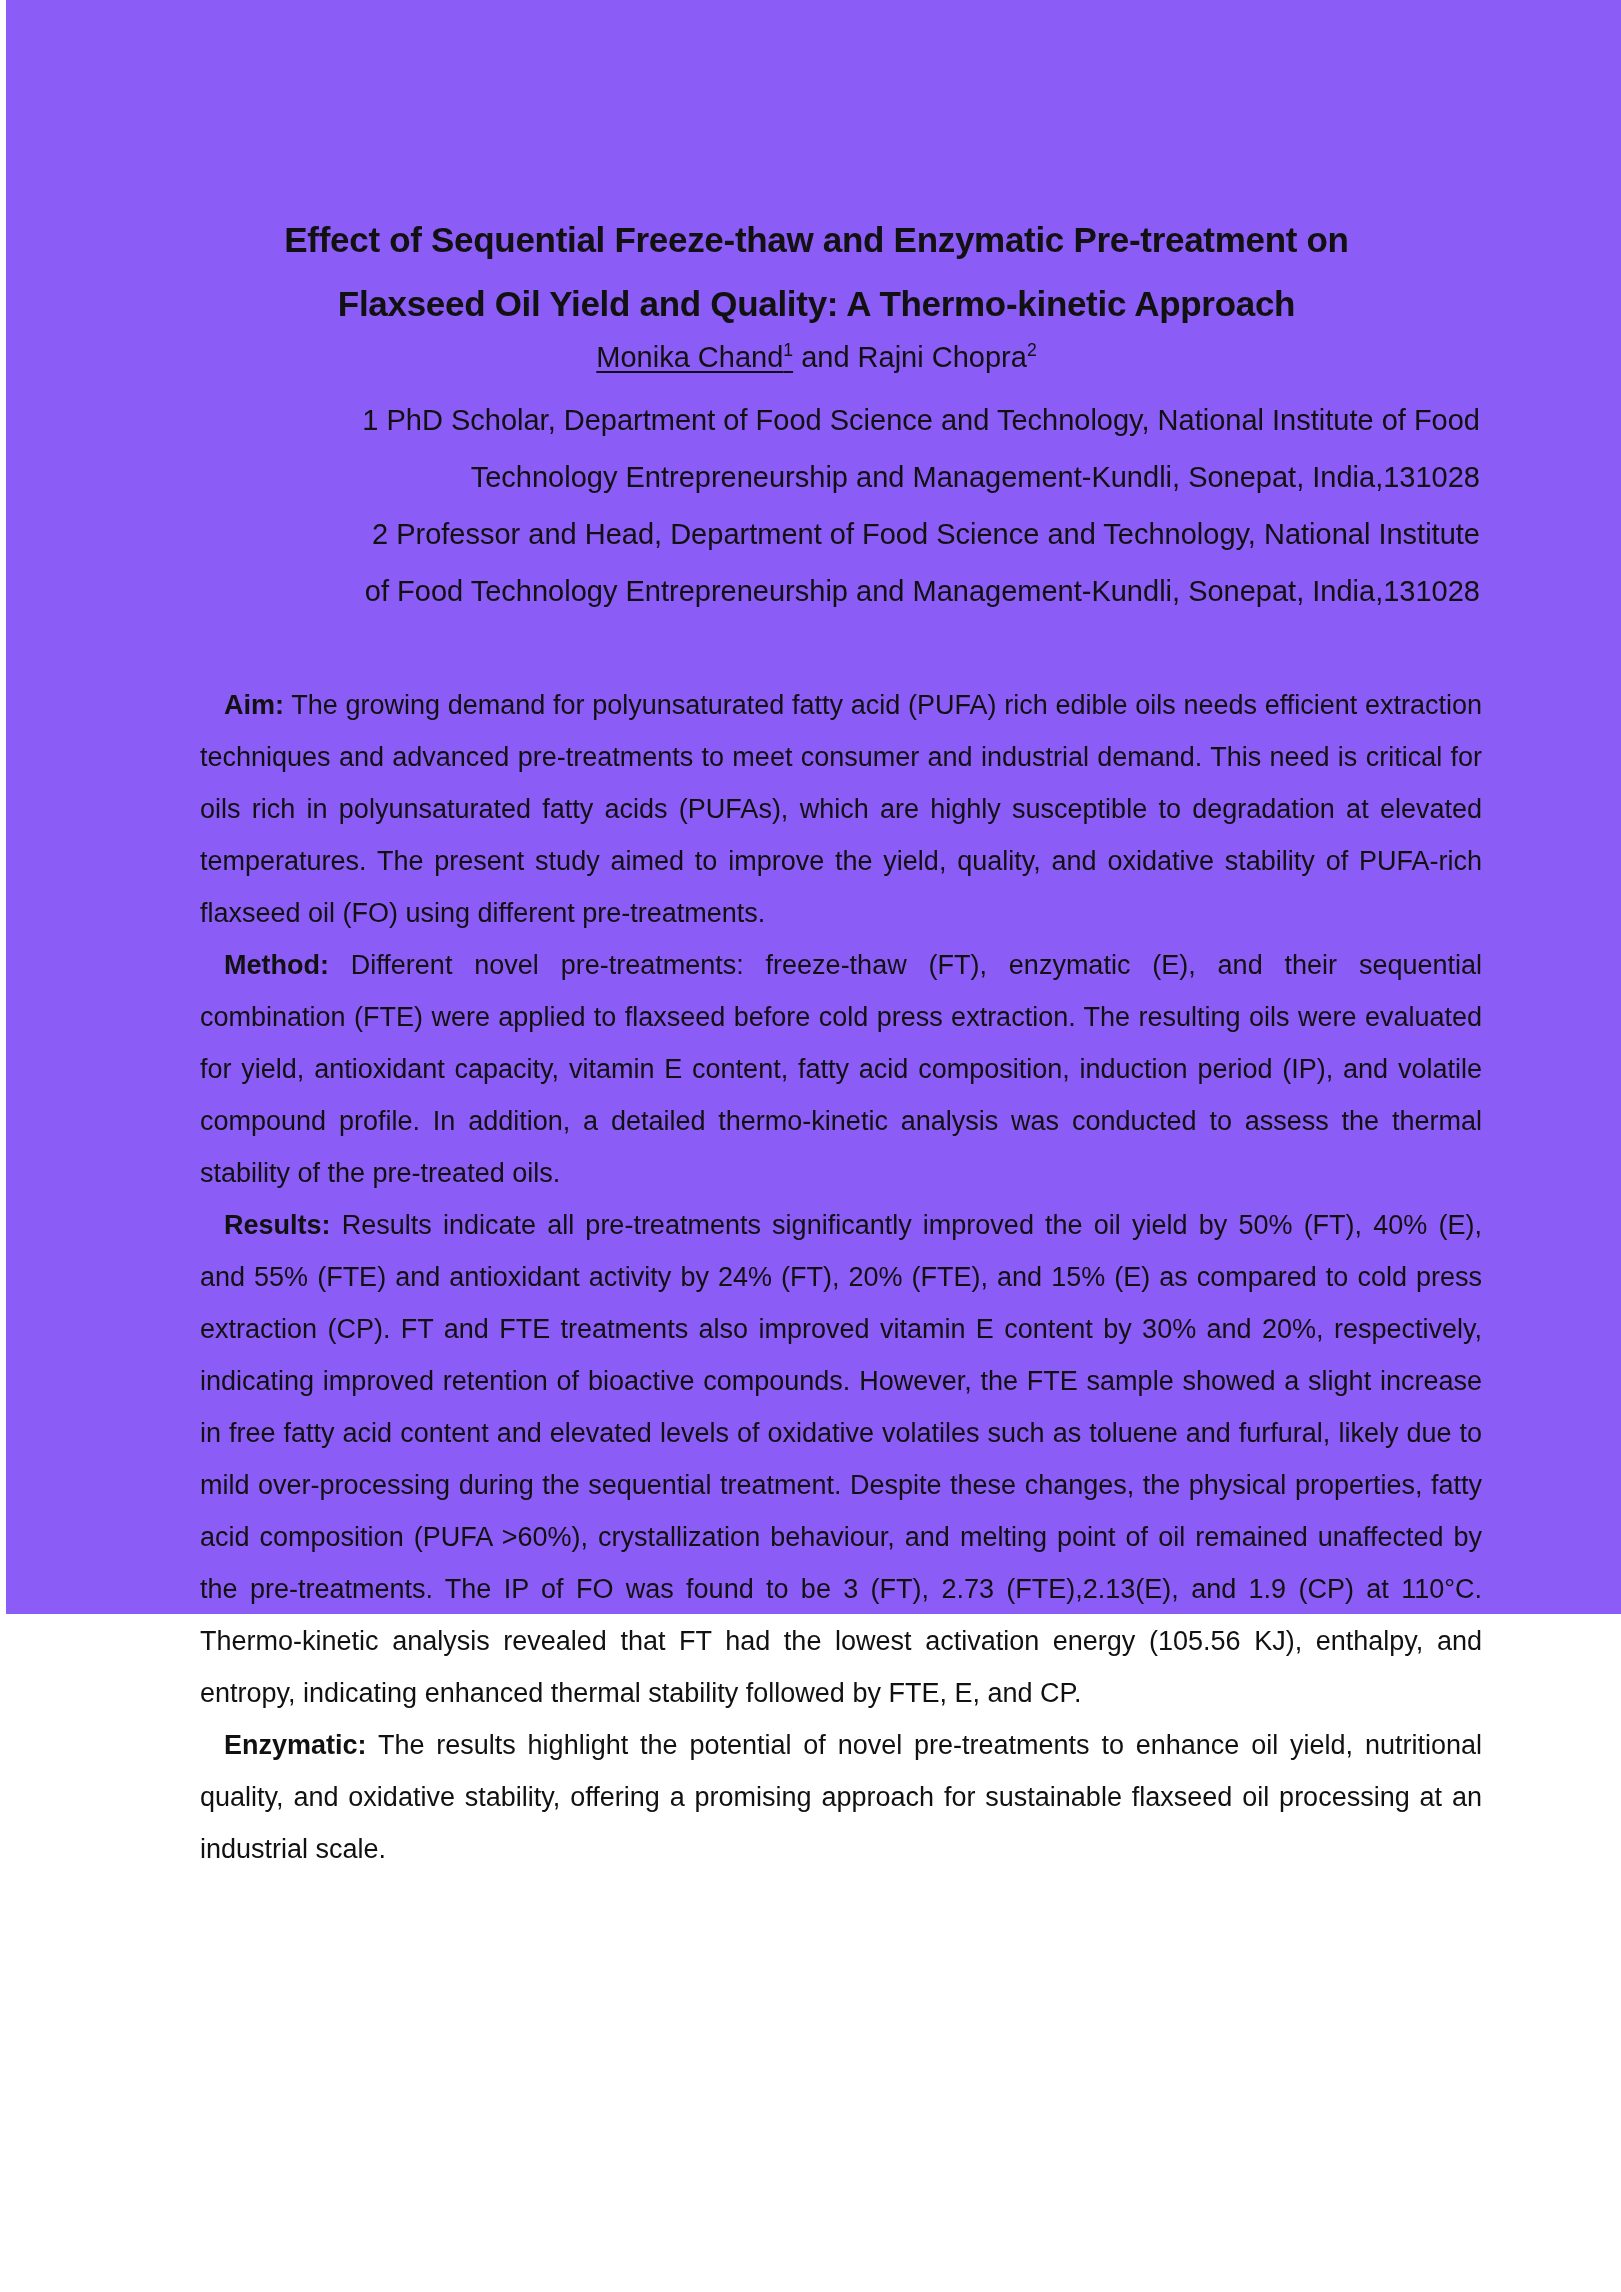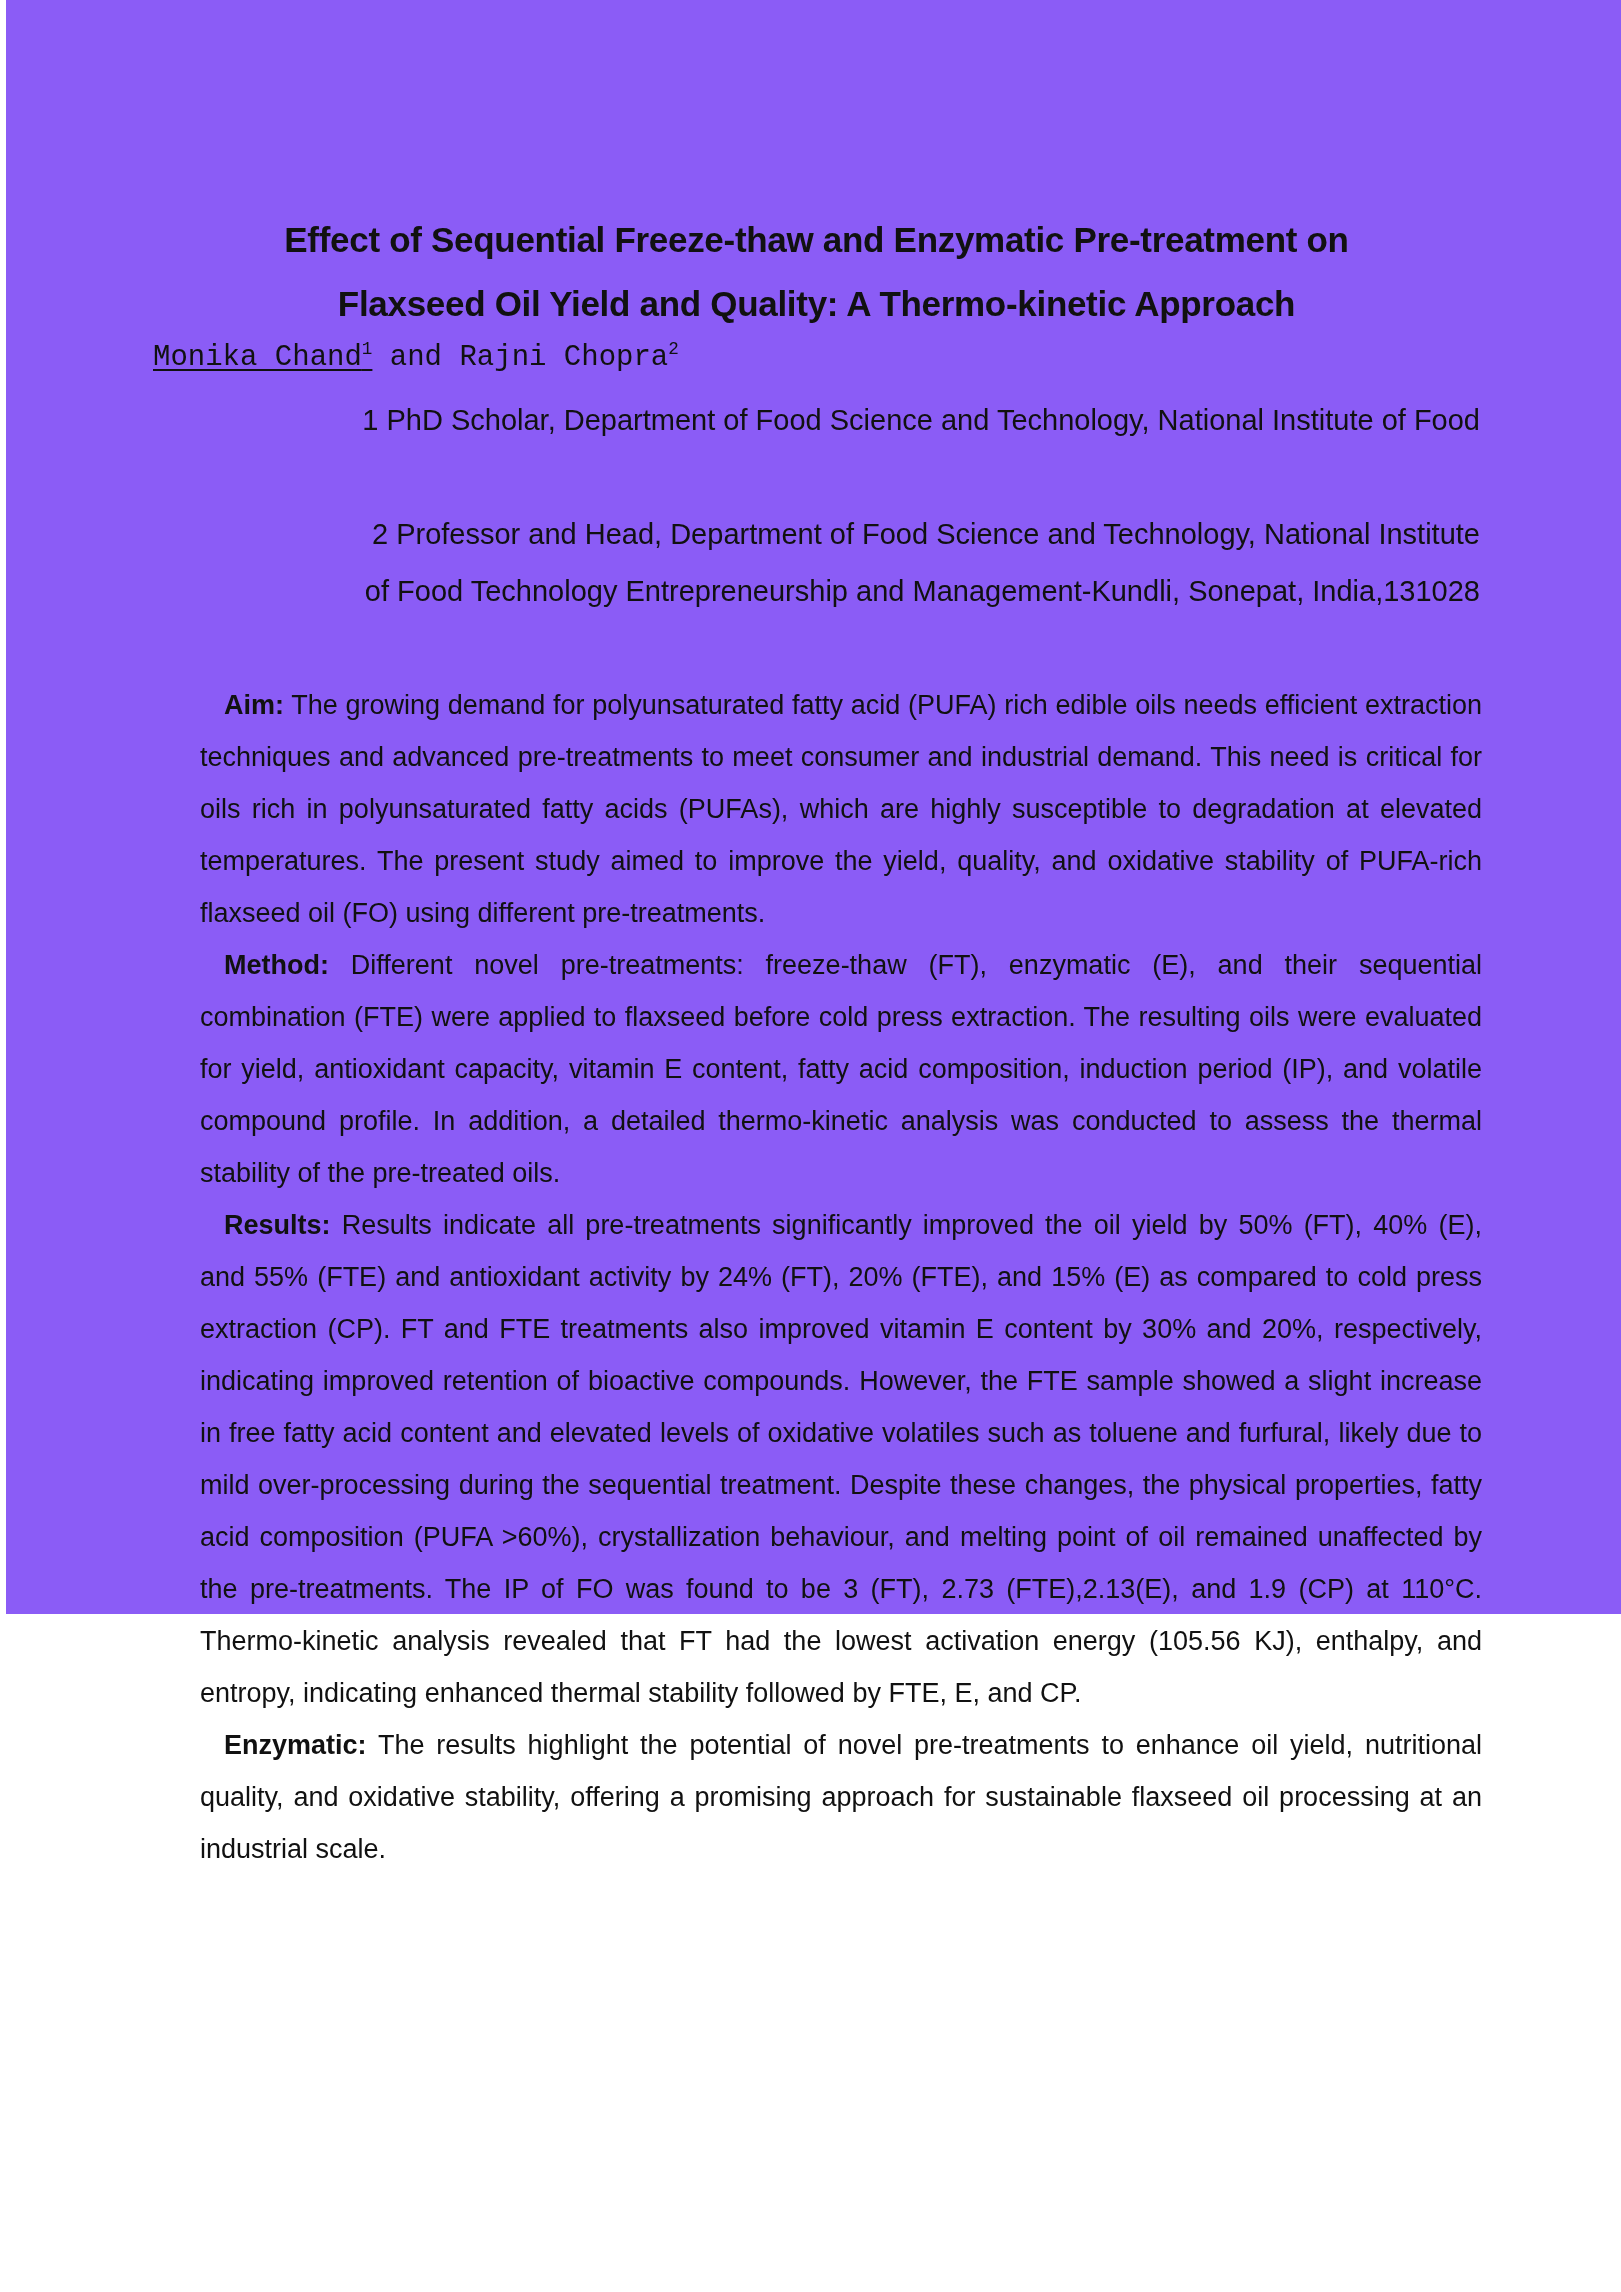--- a/index.html
+++ b/index.html
@@ -1,19 +1,19 @@
 <!DOCTYPE html>
 <html><head>
 <meta charset="utf-8">
 <style>
   html, body { margin: 0; padding: 0; background: #ffffff; }
   body { width: 1621px; height: 2293px; position: relative; overflow: hidden; font-family: "Liberation Sans", sans-serif; color: #111; }
   .page { position: absolute; left: 6px; top: 0; width: 1621px; height: 1614px; background: #8b5cf6; }
   .title { position: absolute; left: 147px; width: 1327px; top: 208px; text-align: center; font-weight: bold; font-size: 35px; line-height: 64px; letter-spacing: -0.3px; }
-  .authors { position: absolute; left: 147px; width: 1327px; top: 338px; text-align: left; font-size: 29px; line-height: 39px; font-family: Liberation Mono, monospace; }
+  .authors { position: absolute; left: 147px; width: 1327px; top: 338px; text-align: center; font-size: 29px; line-height: 39px; }
   .authors .u { text-decoration: underline; text-underline-offset: 3.9px; text-decoration-thickness: 2px; }
   .authors sup { font-size: 17.6px; vertical-align: super; line-height: 0; }
   .affil { position: absolute; left: 147px; width: 1327px; text-align: right; font-size: 29px; line-height: 57px; }
   .affil1 { top: 392px; }
   .affil2 { top: 506px; }
   .abstract { position: absolute; left: 194px; width: 1282px; top: 679px; font-size: 27px; line-height: 52px; text-align: justify; }
   .abstract p { margin: 0; }
   .abstract .label { font-weight: bold; margin-left: 24px; }
 </style>
 </head>
@@ -25,20 +25,21 @@
     <div>Effect of Sequential Freeze-thaw and Enzymatic Pre-treatment on</div>
     <div>Flaxseed Oil Yield and Quality: A Thermo-kinetic Approach</div>
   </div>
 
   <div class="authors">
     <span class="u"><span>Monika Chand</span><sup>1</sup></span><span style="white-space:pre"> and </span><span><span>Rajni Chopra</span><sup>2</sup></span>
   </div>
 
   <div class="affil affil1">
     <div>1 PhD Scholar, Department of Food Science and Technology, National Institute of Food</div>
+    <div>Technology Entrepreneurship and Management-Kundli, Sonepat, India,131028</div>
   </div>
 
   <div class="affil affil2">
     <div>2 Professor and Head, Department of Food Science and Technology, National Institute</div>
     <div>of Food Technology Entrepreneurship and Management-Kundli, Sonepat, India,131028</div>
   </div>
 
   <div class="abstract">
     <p><span class="label">Aim:</span><span> The growing demand for polyunsaturated fatty acid (PUFA) rich edible oils needs efficient extraction techniques and advanced pre-treatments to meet consumer and industrial demand. This need is critical for oils rich in polyunsaturated fatty acids (PUFAs), which are highly susceptible to degradation at elevated temperatures. The present study aimed to improve the yield, quality, and oxidative stability of PUFA-rich flaxseed oil (FO) using different pre-treatments.</span></p>
     <p><span class="label">Method:</span><span> Different novel pre-treatments: freeze-thaw (FT), enzymatic (E), and their sequential combination (FTE) were applied to flaxseed before cold press extraction. The resulting oils were evaluated for yield, antioxidant capacity, vitamin E content, fatty acid composition, induction period (IP), and volatile compound profile. In addition, a detailed thermo-kinetic analysis was conducted to assess the thermal stability of the pre-treated oils.</span></p>

